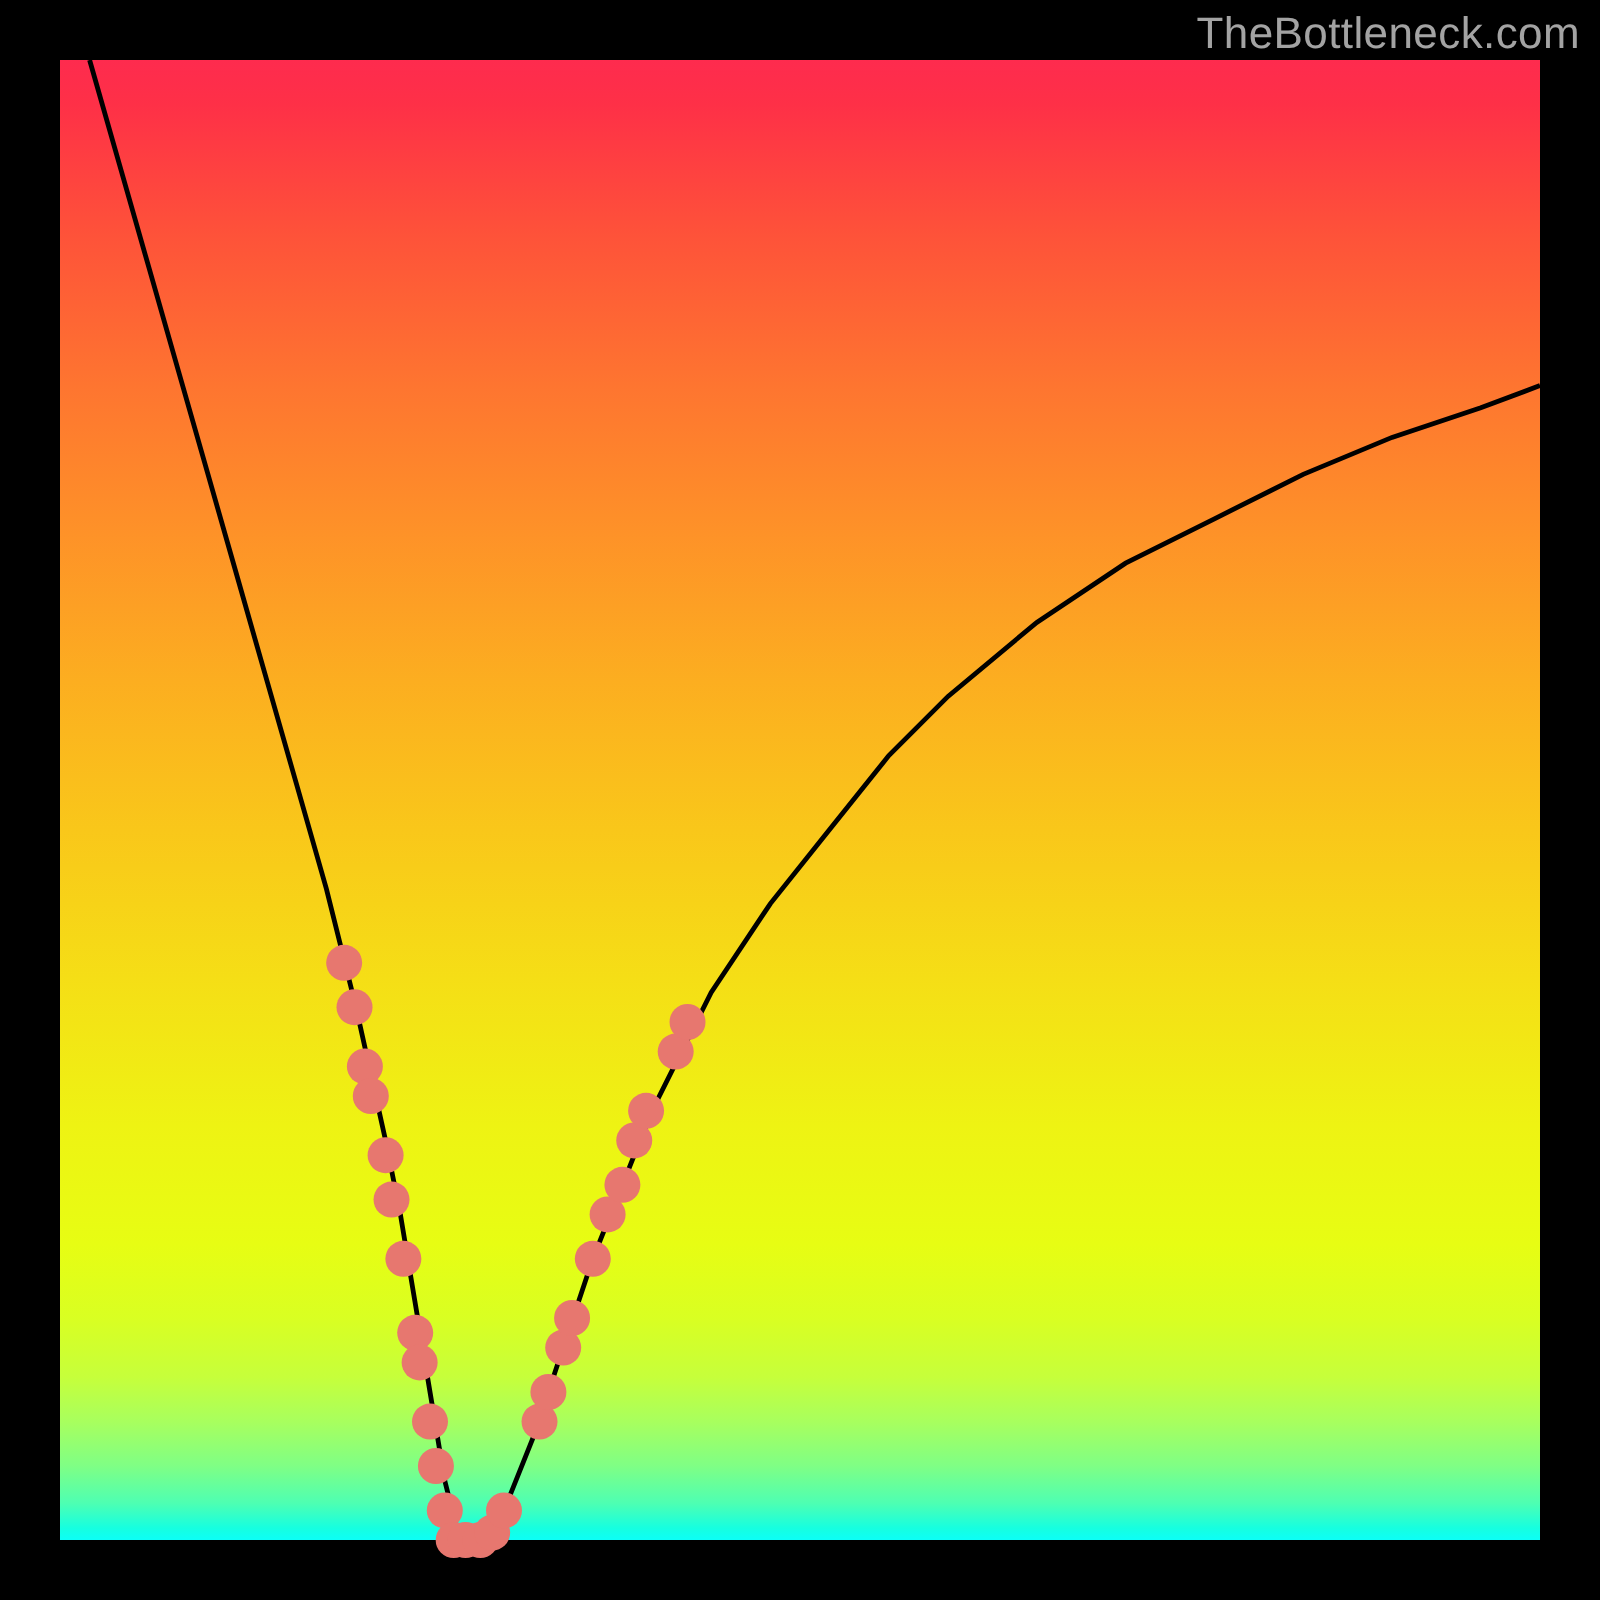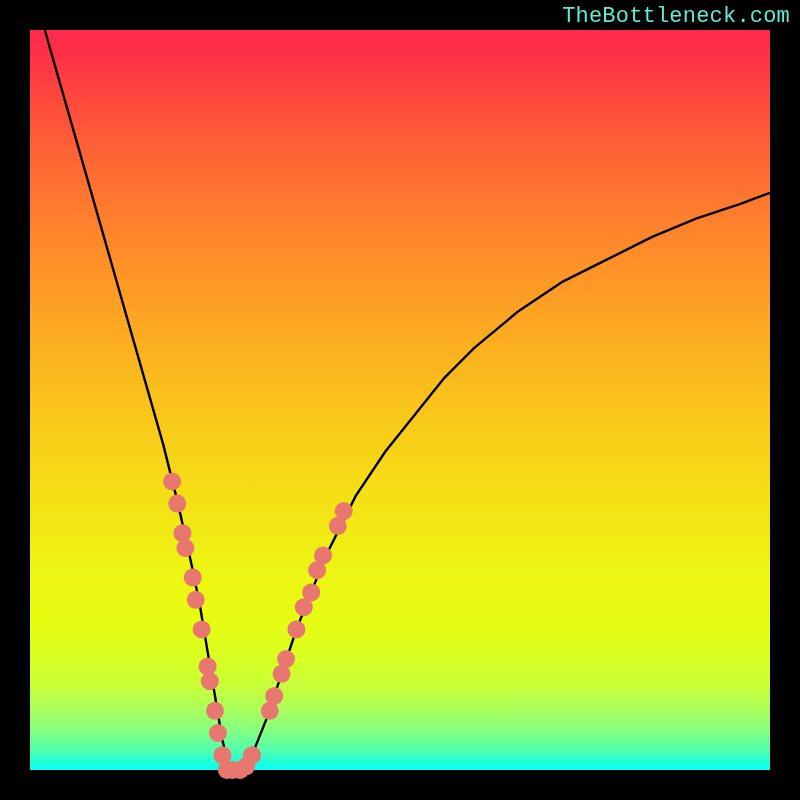--- a/index.html
+++ b/index.html
@@ -42,24 +42,23 @@
       #7fff85 95%,
       #4effb2 97.5%,
       #16ffe0 99.2%,
       #0cfff7 100%
     );
   }
   .watermark {
     position: absolute;
     top: 4px;
     right: 10px;
-    color: #5eead4;
+    color: #a3a3a3;
     font-size: 22px;
     letter-spacing: 0.2px;
-    font-family: Liberation Mono, monospace;
   }
   svg.curve-layer {
     position: absolute;
     left: 0;
     top: 0;
     width: 740px;
     height: 740px;
     overflow: visible;
   }
 </style>

